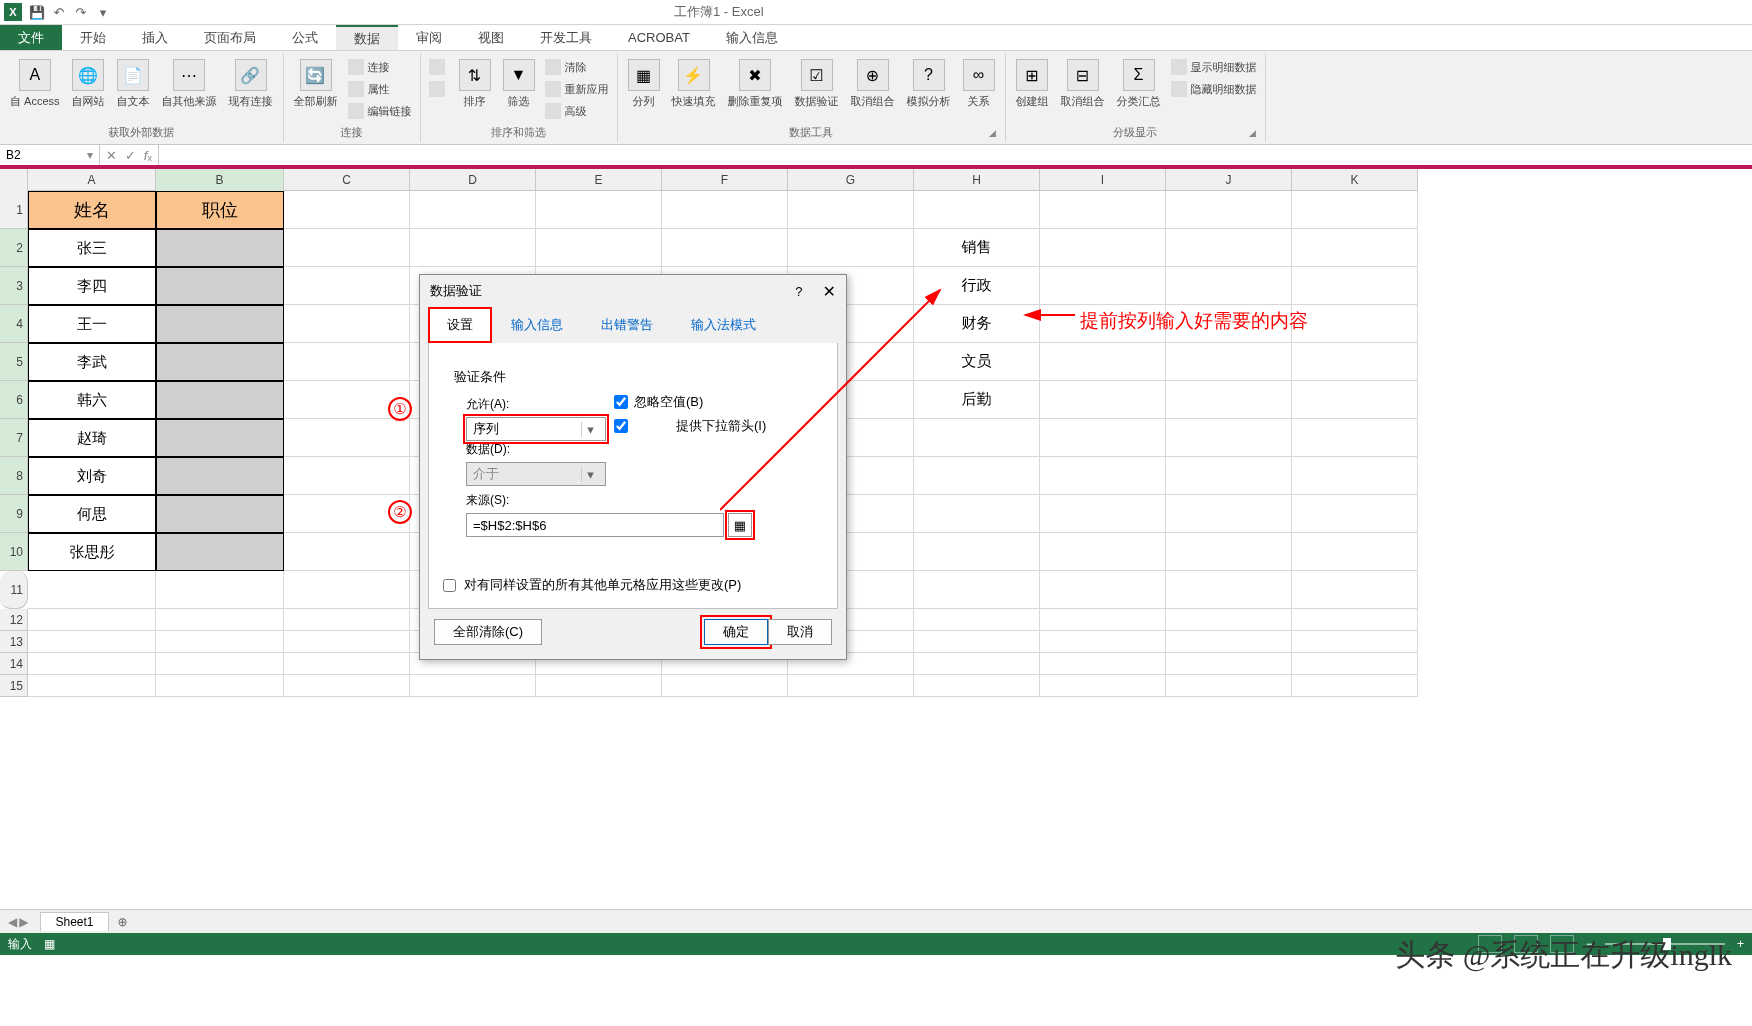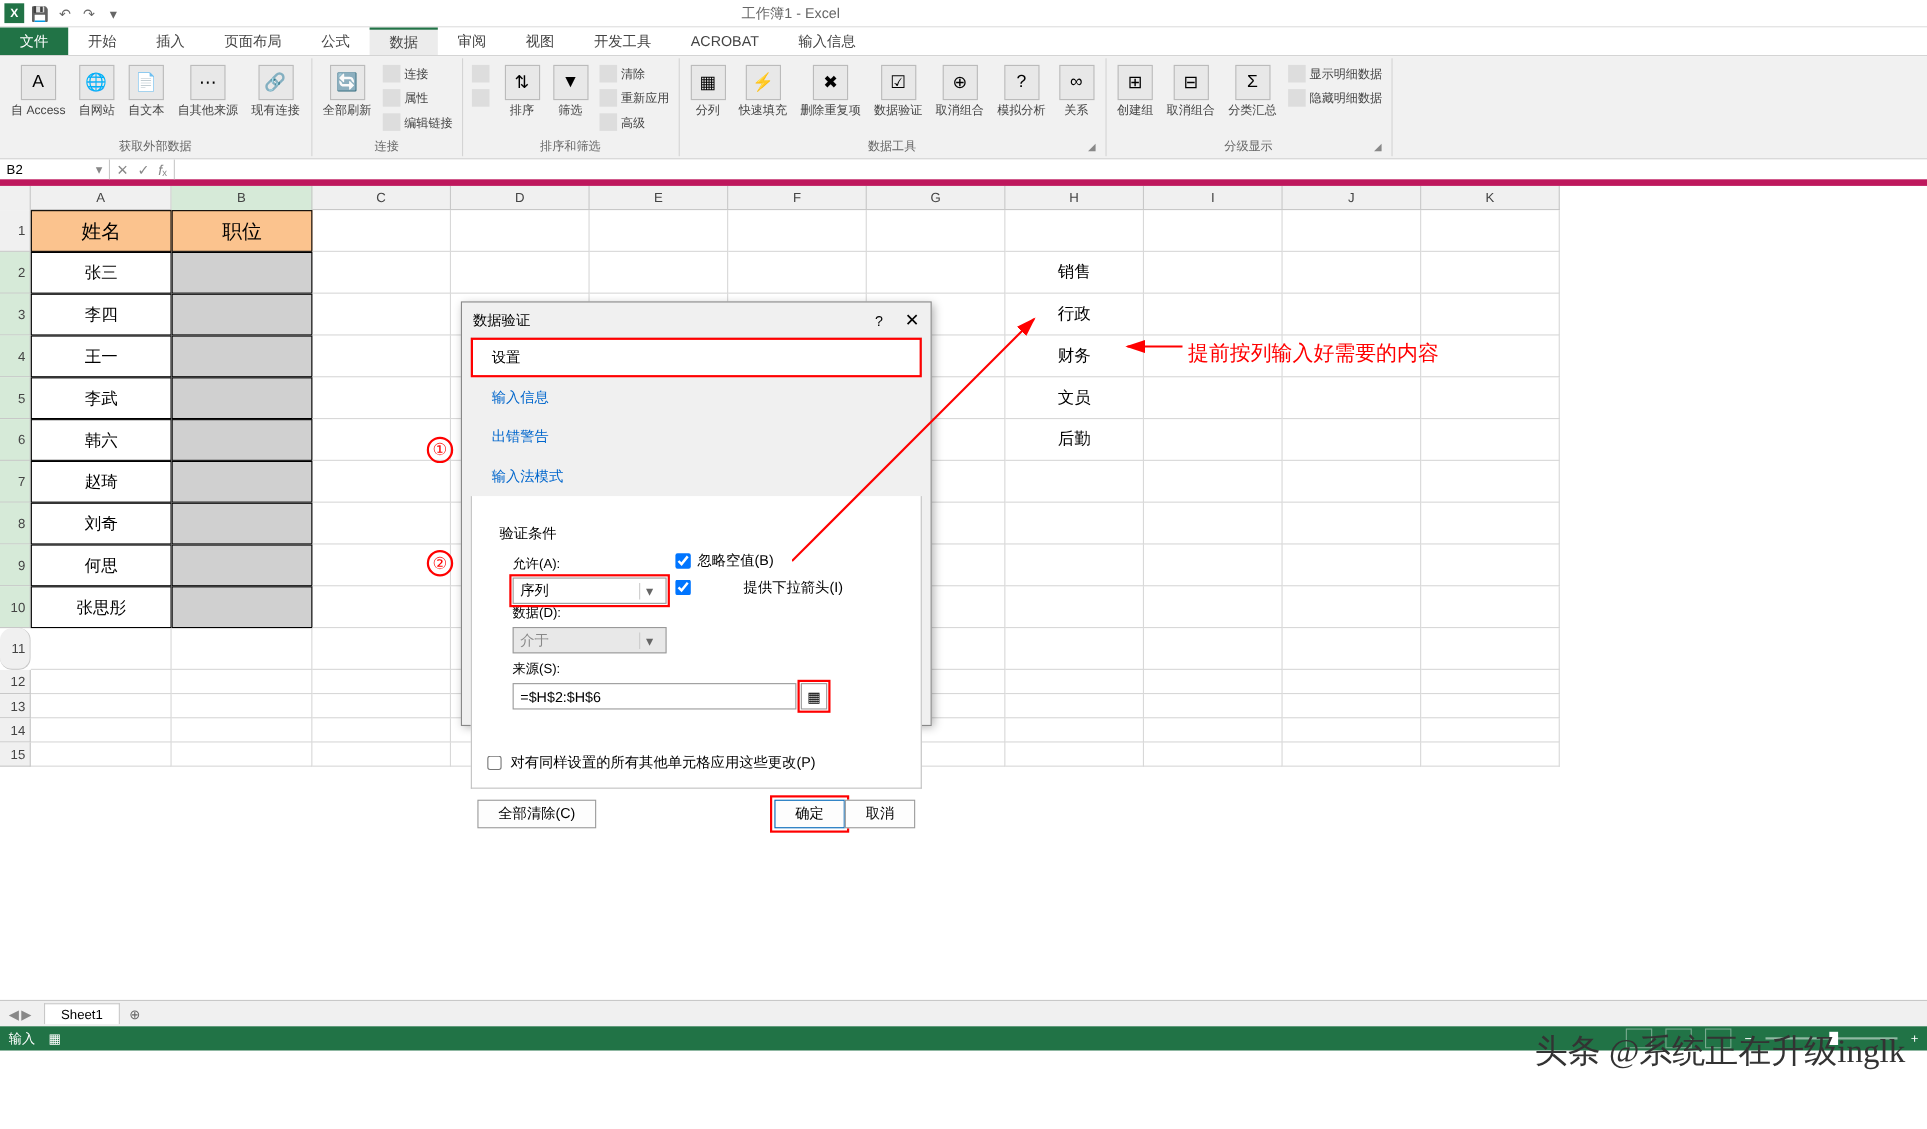--- a/index.html
+++ b/index.html
@@ -24,21 +24,21 @@
 .ribbon-group-label { text-align: center; font-size: 11px; color: #666; padding: 2px 0; position: relative; }
 .ribbon-group-label .dialog-launcher { position: absolute; right: 2px; bottom: 2px; width: 12px; height: 12px; font-size: 9px; color: #888; }
 .ribbon-btn-lg { display: flex; flex-direction: column; align-items: center; padding: 2px 6px; cursor: pointer; min-width: 44px; }
 .ribbon-btn-lg .ico { width: 32px; height: 32px; background: #e8e8e8; border: 1px solid #bbb; margin-bottom: 4px; display: flex; align-items: center; justify-content: center; font-size: 16px; }
 .ribbon-btn-lg .lbl { font-size: 11px; color: #444; text-align: center; line-height: 1.2; }
 .ribbon-btn-sm { display: flex; align-items: center; padding: 2px 4px; font-size: 11px; color: #444; cursor: pointer; }
 .ribbon-btn-sm .ico-sm { width: 16px; height: 16px; background: #ddd; margin-right: 4px; }
 .ribbon-stack { display: flex; flex-direction: column; gap: 2px; }
 
 
-.formula-bar { height: 24px; display: flex; align-items: stretch; border-bottom: 6px solid #be185d; background: #fff; }
+.formula-bar { height: 24px; display: flex; align-items: stretch; border-bottom: 4px solid #be185d; background: #fff; }
 .name-box { width: 100px; border-right: 1px solid #c8c8c8; display: flex; align-items: center; padding: 0 6px; font-size: 12px; }
 .name-box .dd { margin-left: auto; color: #888; }
 .formula-btns { display: flex; align-items: center; border-right: 1px solid #c8c8c8; padding: 0 6px; gap: 8px; color: #888; }
 .formula-input { flex: 1; padding: 0 6px; display: flex; align-items: center; }
 
 
 .grid-area { position: relative; height: 740px; overflow: hidden; }
 .col-headers { display: flex; height: 22px; background: #f0f0f0; border-bottom: 1px solid #c8c8c8; position: absolute; top: 0; left: 0; }
 .corner { width: 28px; height: 22px; border-right: 1px solid #c8c8c8; background: #f0f0f0; }
 .col-h { height: 22px; border-right: 1px solid #c8c8c8; display: flex; align-items: center; justify-content: center; font-size: 12px; color: #444; }
@@ -51,21 +51,21 @@
 .cell.hdr { background: #fbc38e; border: 1px solid #000; font-size: 18px; font-weight: 500; }
 .cell.bord { border: 1px solid #000; }
 .cell.gray { background: #d0d0d0; }
 
 
 .dialog { position: absolute; left: 419px; top: 274px; width: 428px; height: 386px; background: #f0f0f0; border: 1px solid #888; box-shadow: 2px 2px 8px rgba(0,0,0,0.3); }
 .dialog-title { height: 32px; display: flex; align-items: center; padding: 0 10px; font-size: 13px; }
 .dialog-title .spacer { flex: 1; }
 .dialog-title .help { margin-right: 20px; cursor: pointer; }
 .dialog-title .close { cursor: pointer; font-size: 16px; }
-.dialog-tabs { display: flex; padding: 0 8px; flex-direction: column; }
+.dialog-tabs { display: flex; padding: 0 8px; }
 .dlg-tab { padding: 8px 18px; font-size: 13px; cursor: pointer; border: 1px solid transparent; color: #0066cc; }
 .dlg-tab.active { background: #fff; border: 1px solid #c0c0c0; border-bottom: 1px solid #fff; color: #000; }
 .dlg-tab.boxed { outline: 2px solid red; outline-offset: -2px; }
 .dialog-body { background: #fff; margin: 0 8px; border: 1px solid #c0c0c0; border-top: none; padding: 25px; height: 266px; position: relative; }
 .dialog-body .section-label { font-size: 13px; margin-bottom: 10px; }
 .dialog-body .field-label { font-size: 12px; margin: 6px 0 4px 12px; }
 .dialog-body .combo { width: 140px; height: 24px; border: 1px solid #999; background: #fff; display: flex; align-items: center; padding: 0 6px; margin-left: 12px; position: relative; }
 .dialog-body .combo .dd { margin-left: auto; color: #666; width: 18px; text-align: center; border-left: 1px solid #ccc; }
 .dialog-body .combo.disabled { background: #e8e8e8; color: #888; }
 .dialog-body .combo.red-box { outline: 2px solid red; outline-offset: 1px; }

